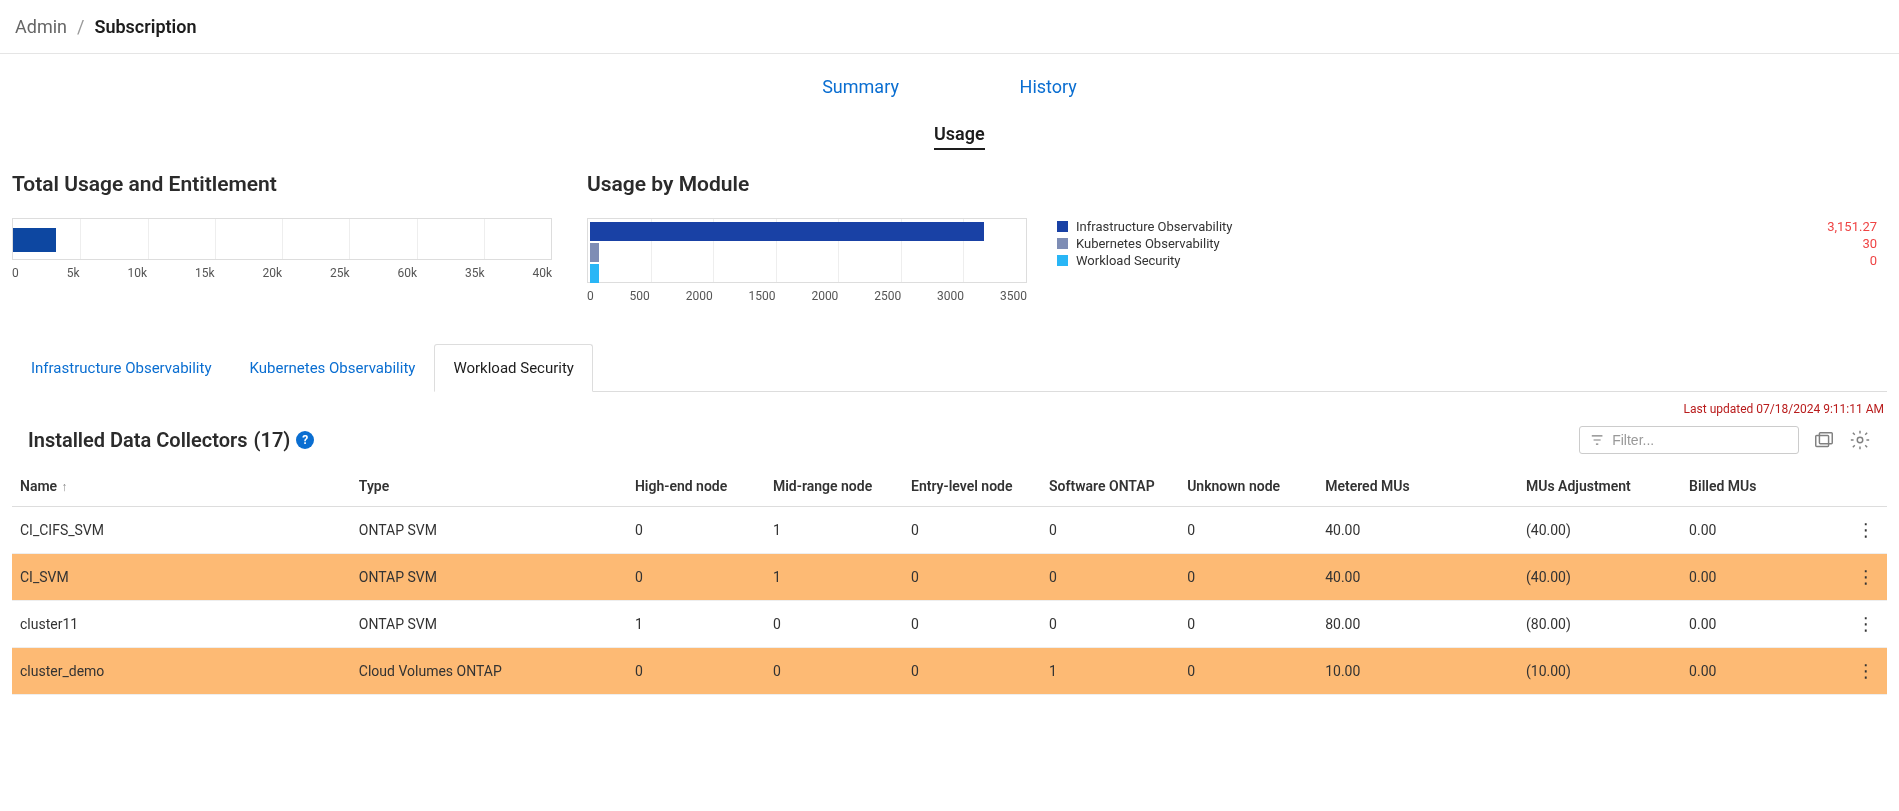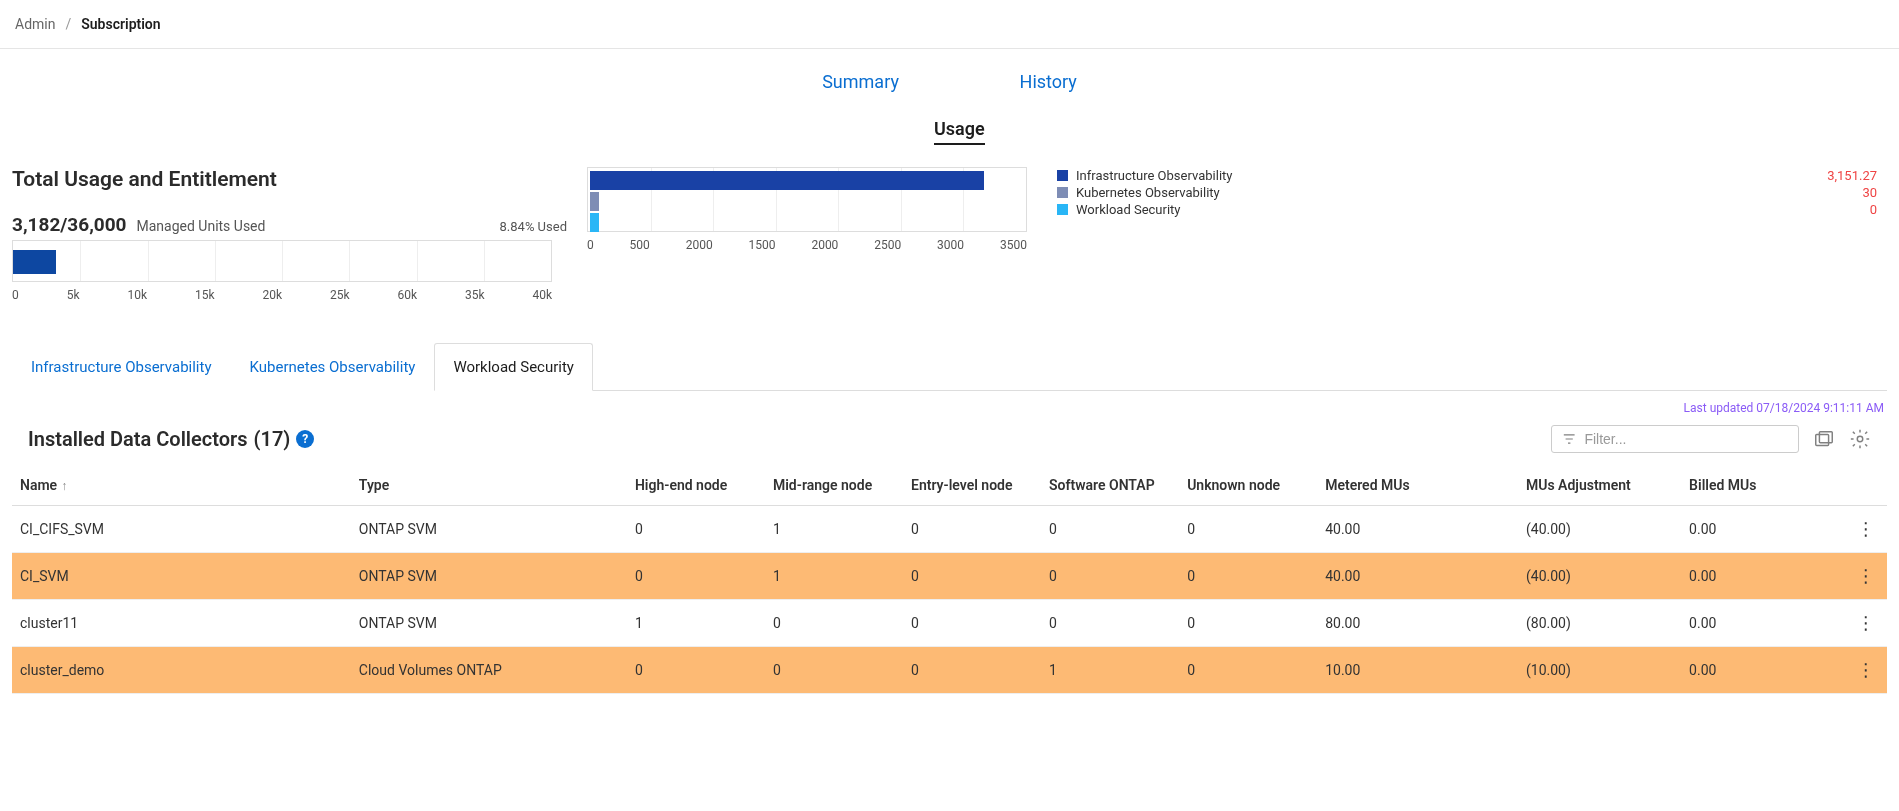--- a/index.html
+++ b/index.html
@@ -1,18 +1,18 @@
 <!DOCTYPE html>
 <html><head>
 <meta charset="utf-8">
 <style>
   * { box-sizing: border-box; margin: 0; padding: 0; }
   html,body { font-family: -apple-system, BlinkMacSystemFont, "Segoe UI", Roboto, "Helvetica Neue", Arial, sans-serif; color:#2b2b2b; background:#fff; }
   
-  .breadcrumb { padding:16px 15px; font-size:14px; border-bottom:1px solid #e5e5e5; display:flex; align-items:center; gap:10px;}
+  .breadcrumb { padding:16px 15px; font-size:18px; border-bottom:1px solid #e5e5e5; display:flex; align-items:center; gap:10px;}
   .breadcrumb .parent { color:#666; }
   .breadcrumb .sep { color:#999; }
   .breadcrumb .current { color:#1d1d1d; font-weight:600; }
   
   .top-tabs { display:flex; justify-content:center; gap:35px; padding:22px 4px 12px; font-size:18px; }
   .top-tabs .tab { color:#0a6ed1; cursor:pointer; padding-bottom:4px; }
   .top-tabs .tab.active { color:#1d1d1d; font-weight:600; border-bottom:2px solid #1d1d1d;margin-top:47px; }
   
   .panels { display:flex; gap:20px; padding:10px 12px 0; }
   .panel-left { width:555px; }
@@ -35,27 +35,27 @@
   .mod-bar { position:absolute; left:2px; height:19px; }
   .mod-ticks { display:flex; justify-content:space-between; font-size:12px; color:#555; margin-top:6px; }
   .mod-legend { flex:1; font-size:13px; color:#333; }
   .mod-legend .row { display:flex; align-items:center; gap:8px; padding:1px 0; }
   .mod-legend .swatch { width:11px; height:11px; display:inline-block; }
   .mod-legend .val { margin-left:auto; color:#ef4444; padding-right:10px;}
   
   .sub-tabs { display:flex; gap:0; margin:40px 12px 0; border-bottom:1px solid #ddd; }
   .sub-tabs .stab { padding:14px 18px; font-size:15px; color:#0a6ed1; cursor:pointer; border:1px solid transparent; border-bottom:none; position:relative; top:1px; background:#fff;}
   .sub-tabs .stab.active { color:#1d1d1d; border-color:#ddd; border-bottom:1px solid #fff; border-radius:3px 3px 0 0; }
-  .last-updated { text-align:right; font-size:12px; color:#8b5cf6; padding:10px 15px 0; }
+  .last-updated { text-align:right; font-size:12px; color:#b91c1c; padding:10px 15px 0; }
   
   .table-head { display:flex; align-items:center; justify-content:space-between; padding:10px 28px 6px; }
   .table-head .title { font-size:20px; font-weight:600; display:flex; align-items:center; gap:6px;}
   .help-icon { width:18px; height:18px; border-radius:50%; background:#0a6ed1; color:#fff; font-size:12px; font-weight:700; display:inline-flex; align-items:center; justify-content:center; cursor:pointer;}
   .table-controls { display:flex; align-items:center; gap:14px; }
-  .filter-box { display:flex; align-items:center; gap:8px; border:1px solid #ccc; border-radius:3px; padding:5px 10px; width:248px; }
+  .filter-box { display:flex; align-items:center; gap:8px; border:1px solid #ccc; border-radius:3px; padding:5px 10px; width:220px; }
   .filter-box svg { width:16px; height:16px; fill:none; stroke:#808080; stroke-width:2;}
   .filter-box input { border:none; outline:none; font-size:14px; width:100%; color:#333;}
   .filter-box input::placeholder{color:#999;}
   .icon-btn { width:22px; height:22px; cursor:pointer; color:#666; }
   .icon-btn svg { width:100%; height:100%; stroke:#808080; fill:none; stroke-width:1.6;}
   
   table.grid { width:calc(100% - 24px); margin:6px 12px 0; border-collapse:collapse; font-size:14px; }
   table.grid th { text-align:left; font-weight:600; color:#333; padding:12px 8px; border-bottom:1px solid #ddd; vertical-align:top;}
   table.grid th .sort { font-size:12px; color:#888; margin-left:4px;}
   table.grid td { padding:14px 8px; border-bottom:1px solid #eee; color:#333;}
@@ -73,27 +73,20 @@
 
 <div class="top-tabs">
   <span class="tab">Summary</span>
   <span class="tab active">Usage</span>
   <span class="tab">History</span>
 </div>
 
 <div class="panels">
   <div class="panel-left">
     <div class="panel-title">Total Usage and Entitlement</div>
-    <div class="usage-summary">
-      <div>
-        <span class="big">3,182/36,000</span>
-        <span class="sub">Managed Units Used</span>
-      </div>
-      <span class="pct">8.84% Used</span>
-    </div>
     <div class="hbar-outer">
       <div class="hbar-grid" id="hbar-grid">
           <span style="left: 12.5%;"></span>
           <span style="left: 25%;"></span>
           <span style="left: 37.5%;"></span>
           <span style="left: 50%;"></span>
           <span style="left: 62.5%;"></span>
           <span style="left: 75%;"></span>
           <span style="left: 87.5%;"></span>
         </div>
@@ -106,20 +99,21 @@
         <span>15k</span>
         <span>20k</span>
         <span>25k</span>
         <span>60k</span>
         <span>35k</span>
         <span>40k</span>
       </div>
   </div>
 
   <div class="panel-right">
+    <div class="panel-title">Usage by Module</div>
     <div class="mod-wrap">
       <div class="mod-chart">
         <div class="mod-plot" id="mod-plot">
           <div class="mod-grid" id="mod-grid">
               <span style="left: 14.2857%;"></span>
               <span style="left: 28.5714%;"></span>
               <span style="left: 42.8571%;"></span>
               <span style="left: 57.1429%;"></span>
               <span style="left: 71.4286%;"></span>
               <span style="left: 85.7143%;"></span>

